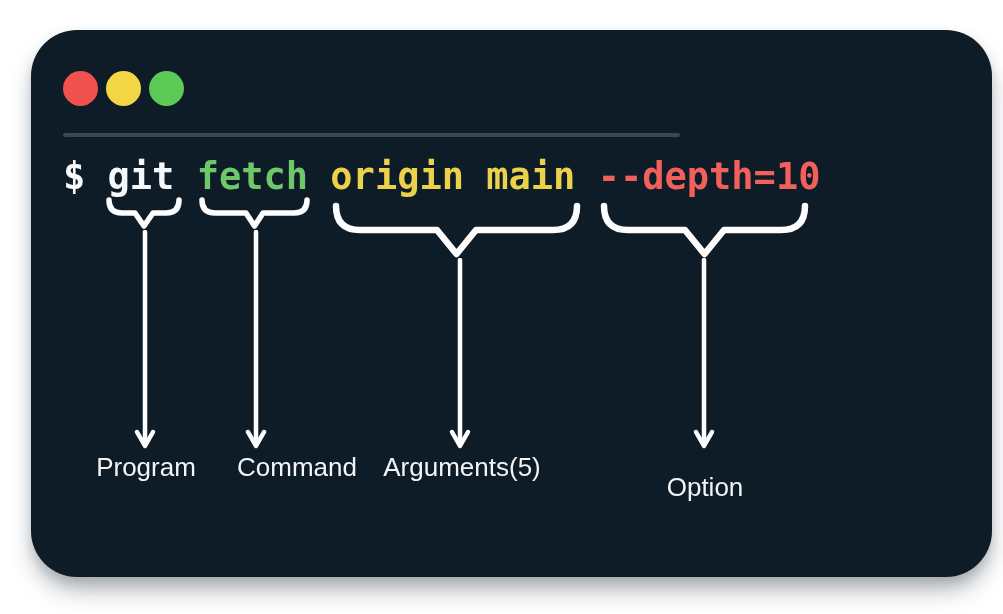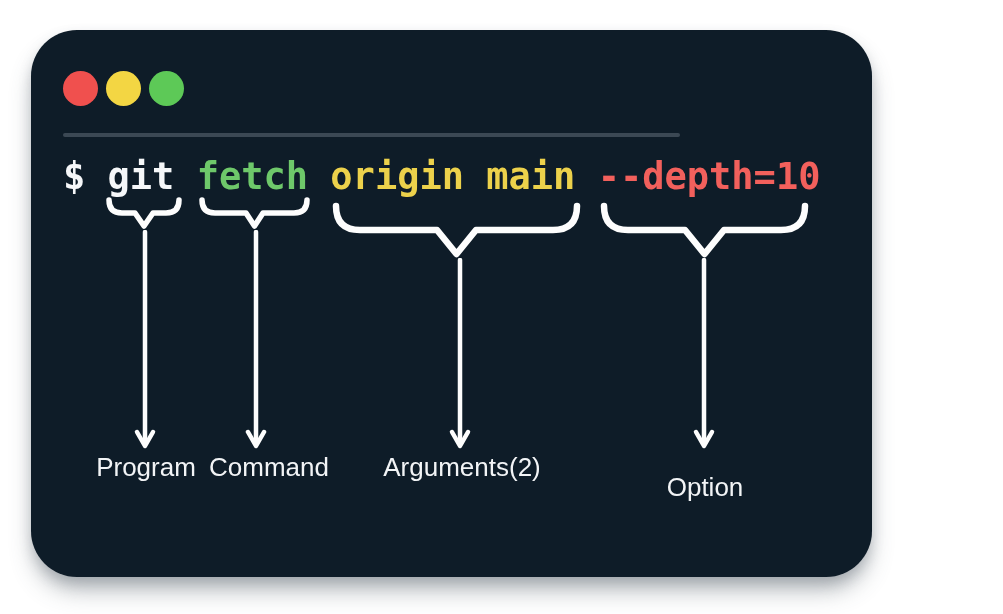--- a/index.html
+++ b/index.html
@@ -1,21 +1,21 @@
 <!DOCTYPE html>
 <html><head>
 <meta charset="utf-8">
 <style>
   html,body{margin:0;padding:0;}
   body{
     width:1003px;height:614px;background:#ffffff;position:relative;overflow:hidden;
     font-family:"Liberation Sans",sans-serif;
   }
   .window{
-    position:absolute;left:31px;top:30px;width:841px;height:547px;
+    position:absolute;left:31px;top:30px;width:961px;height:547px;
     background:#0e1c28;border-radius:46px;
     box-shadow:0 16px 24px -4px rgba(80,90,100,0.45), 0 6px 12px rgba(110,120,130,0.25);
   }
   .dots{position:absolute;left:32px;top:41px;display:flex;gap:8px;}
   .dot{width:35px;height:35px;border-radius:50%;}
   .dot-red{background:#f0504e;}
   .dot-yellow{background:#f3d643;}
   .dot-green{background:#5dc957;}
   .divider{position:absolute;left:32px;top:103px;width:617px;height:4px;background:#3b4854;border-radius:2px;}
   .command{
@@ -34,21 +34,21 @@
   }
   .brace-small path{stroke-width:5.5;}
   .brace-large path{stroke-width:6.5;}
   .arrow line{stroke-width:4.5;}
   .arrow polyline{stroke-width:4.5;}
   .part-label{
     position:absolute;top:424px;transform:translateX(-50%);
     color:#f2f4f6;font-size:26px;line-height:26px;white-space:nowrap;
   }
   .lbl-program{left:115px;}
-  .lbl-command{left:238px;}
+  .lbl-command{left:266px;}
   .lbl-arguments{left:431px;}
   .lbl-option{left:674px;margin-top:20px;}
 </style>
 </head>
 <body>
 
 <div class="window">
 
   <div class="dots">
     <span class="dot dot-red"></span>
@@ -85,16 +85,16 @@
     <line x1="13" y1="2" x2="13" y2="185"></line>
     <polyline points="5,174 13,188 21,174"></polyline>
   </svg>
   <svg class="anno-svg arrow" style="left:660px;top:228px;" width="26" height="194" viewBox="0 0 26 194">
     <line x1="13" y1="2" x2="13" y2="185"></line>
     <polyline points="5,174 13,188 21,174"></polyline>
   </svg>
 
   <div class="part-label lbl-program">Program</div>
   <div class="part-label lbl-command">Command</div>
-  <div class="part-label lbl-arguments">Arguments(2)</div>
+  <div class="part-label lbl-arguments">Arguments(5)</div>
   <div class="part-label lbl-option">Option</div>
 
 </div>
 
 </body></html>

